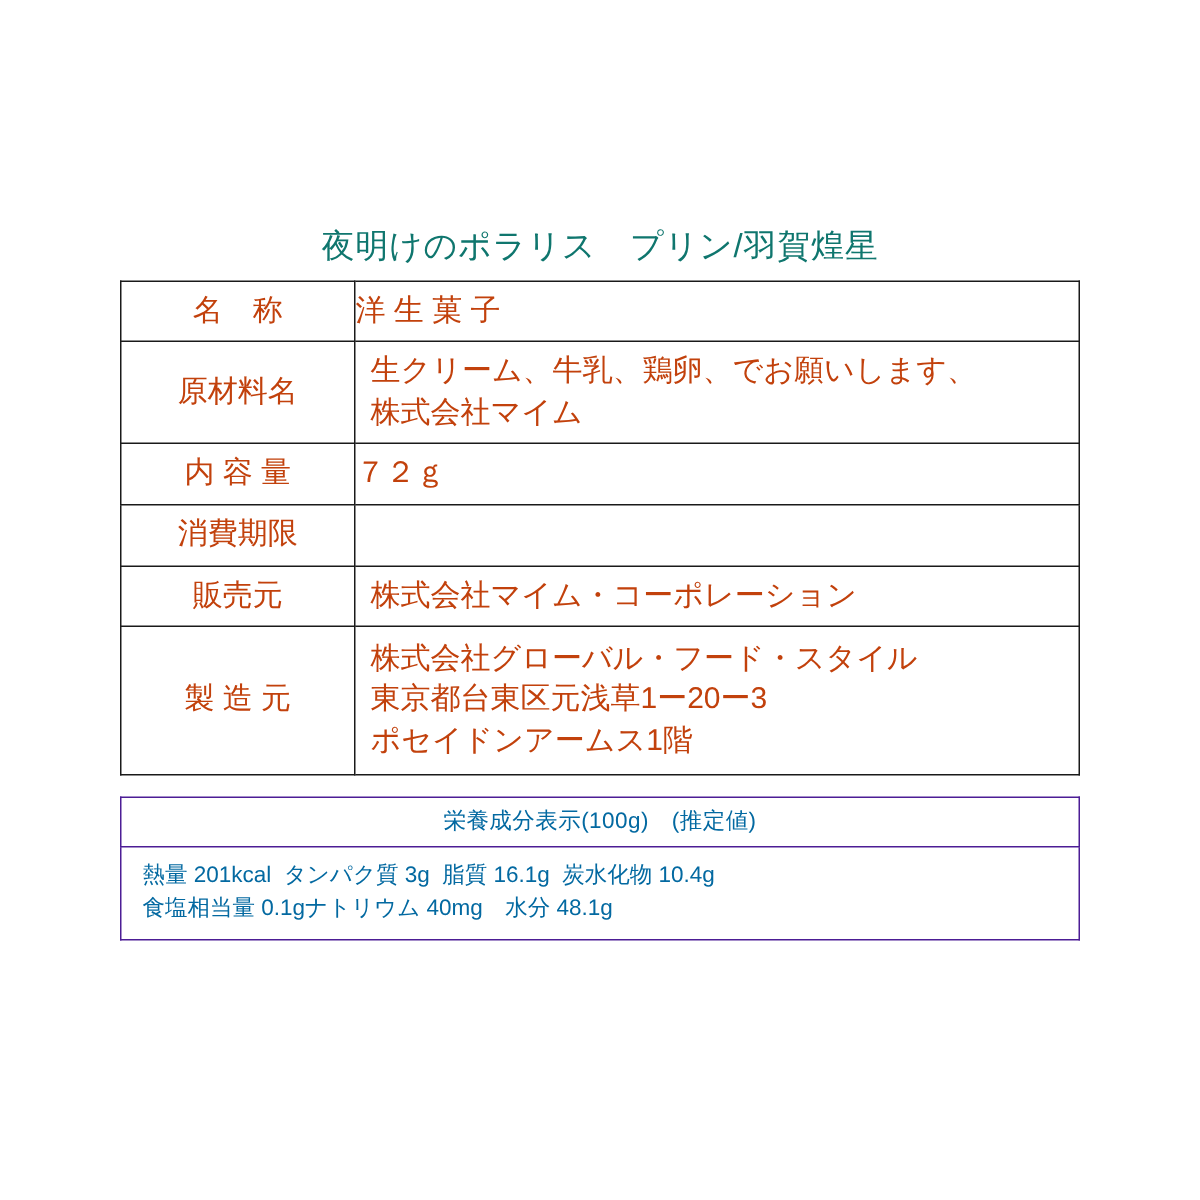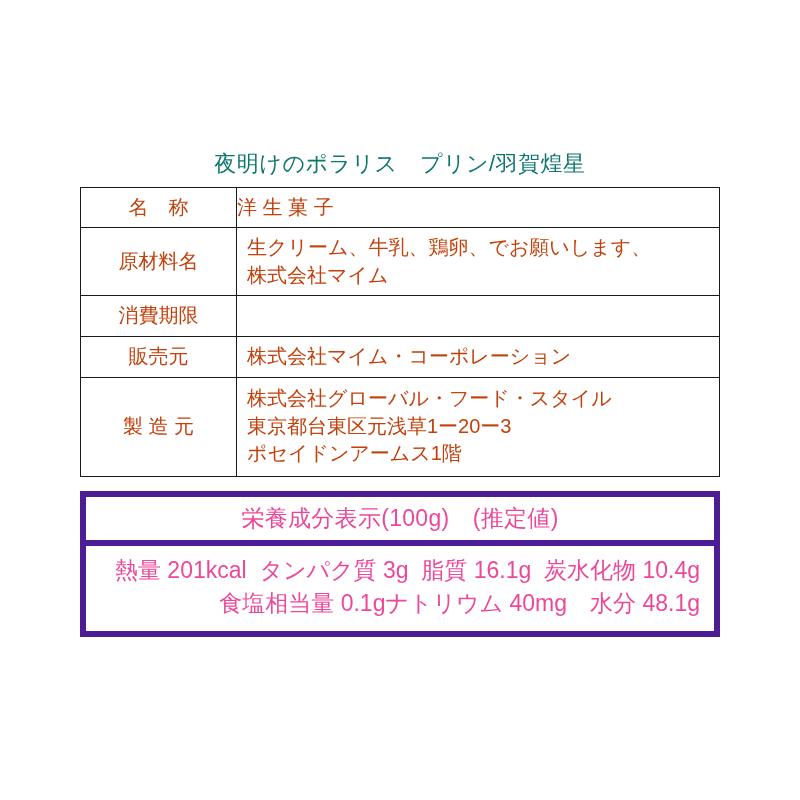--- a/index.html
+++ b/index.html
@@ -65,34 +65,34 @@
   .val-line { display: block; }
 
   
   table.nutrition {
     border-collapse: collapse;
     width: 640px;
     table-layout: fixed;
     margin-top: 14px;
   }
   table.nutrition td {
-    border: 6px solid #4c1d95;
-    font-size: 23px;
+    border: 1px solid #4c1d95;
+    font-size: 15px;
     line-height: 1.45;
-    color: #ec4899;
+    color: #0369a1;
   }
   td.nut-head {
     text-align: center;
     padding: 5px 8px;
     letter-spacing: 0.3px;
     white-space: pre;
   }
   td.nut-body {
     padding: 8px 14px 10px 14px;
-    text-align: right;
+    text-align: left;
   }
   .nut-line { display: block; white-space: pre; }
 </style>
 </head>
 <body>
 
 <div class="label-wrap">
 
   <div class="product-title">夜明けのポラリス　プリン/羽賀煌星</div>
 
@@ -106,20 +106,26 @@
       </tr>
 
       <tr class="row-tall">
         <td class="head">原材料名</td>
         <td class="val">
           <span class="val-line">生クリーム、牛乳、鶏卵、でお願いします、</span>
           <span class="val-line">株式会社マイム</span>
         </td>
       </tr>
 
+      <tr>
+        <td class="head">内 容 量</td>
+        <td class="val center">
+          <span class="val-line">７２ｇ</span>
+        </td>
+      </tr>
 
       <tr>
         <td class="head">消費期限</td>
         <td class="val">
           <span class="val-line">&nbsp;</span>
         </td>
       </tr>
 
 
       <tr>

